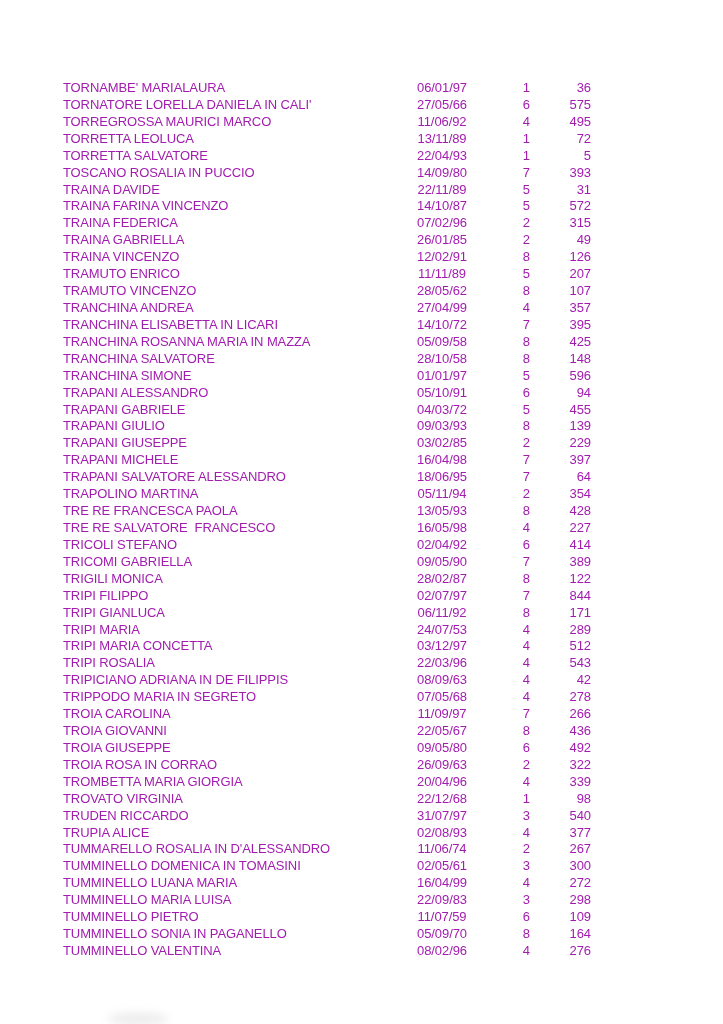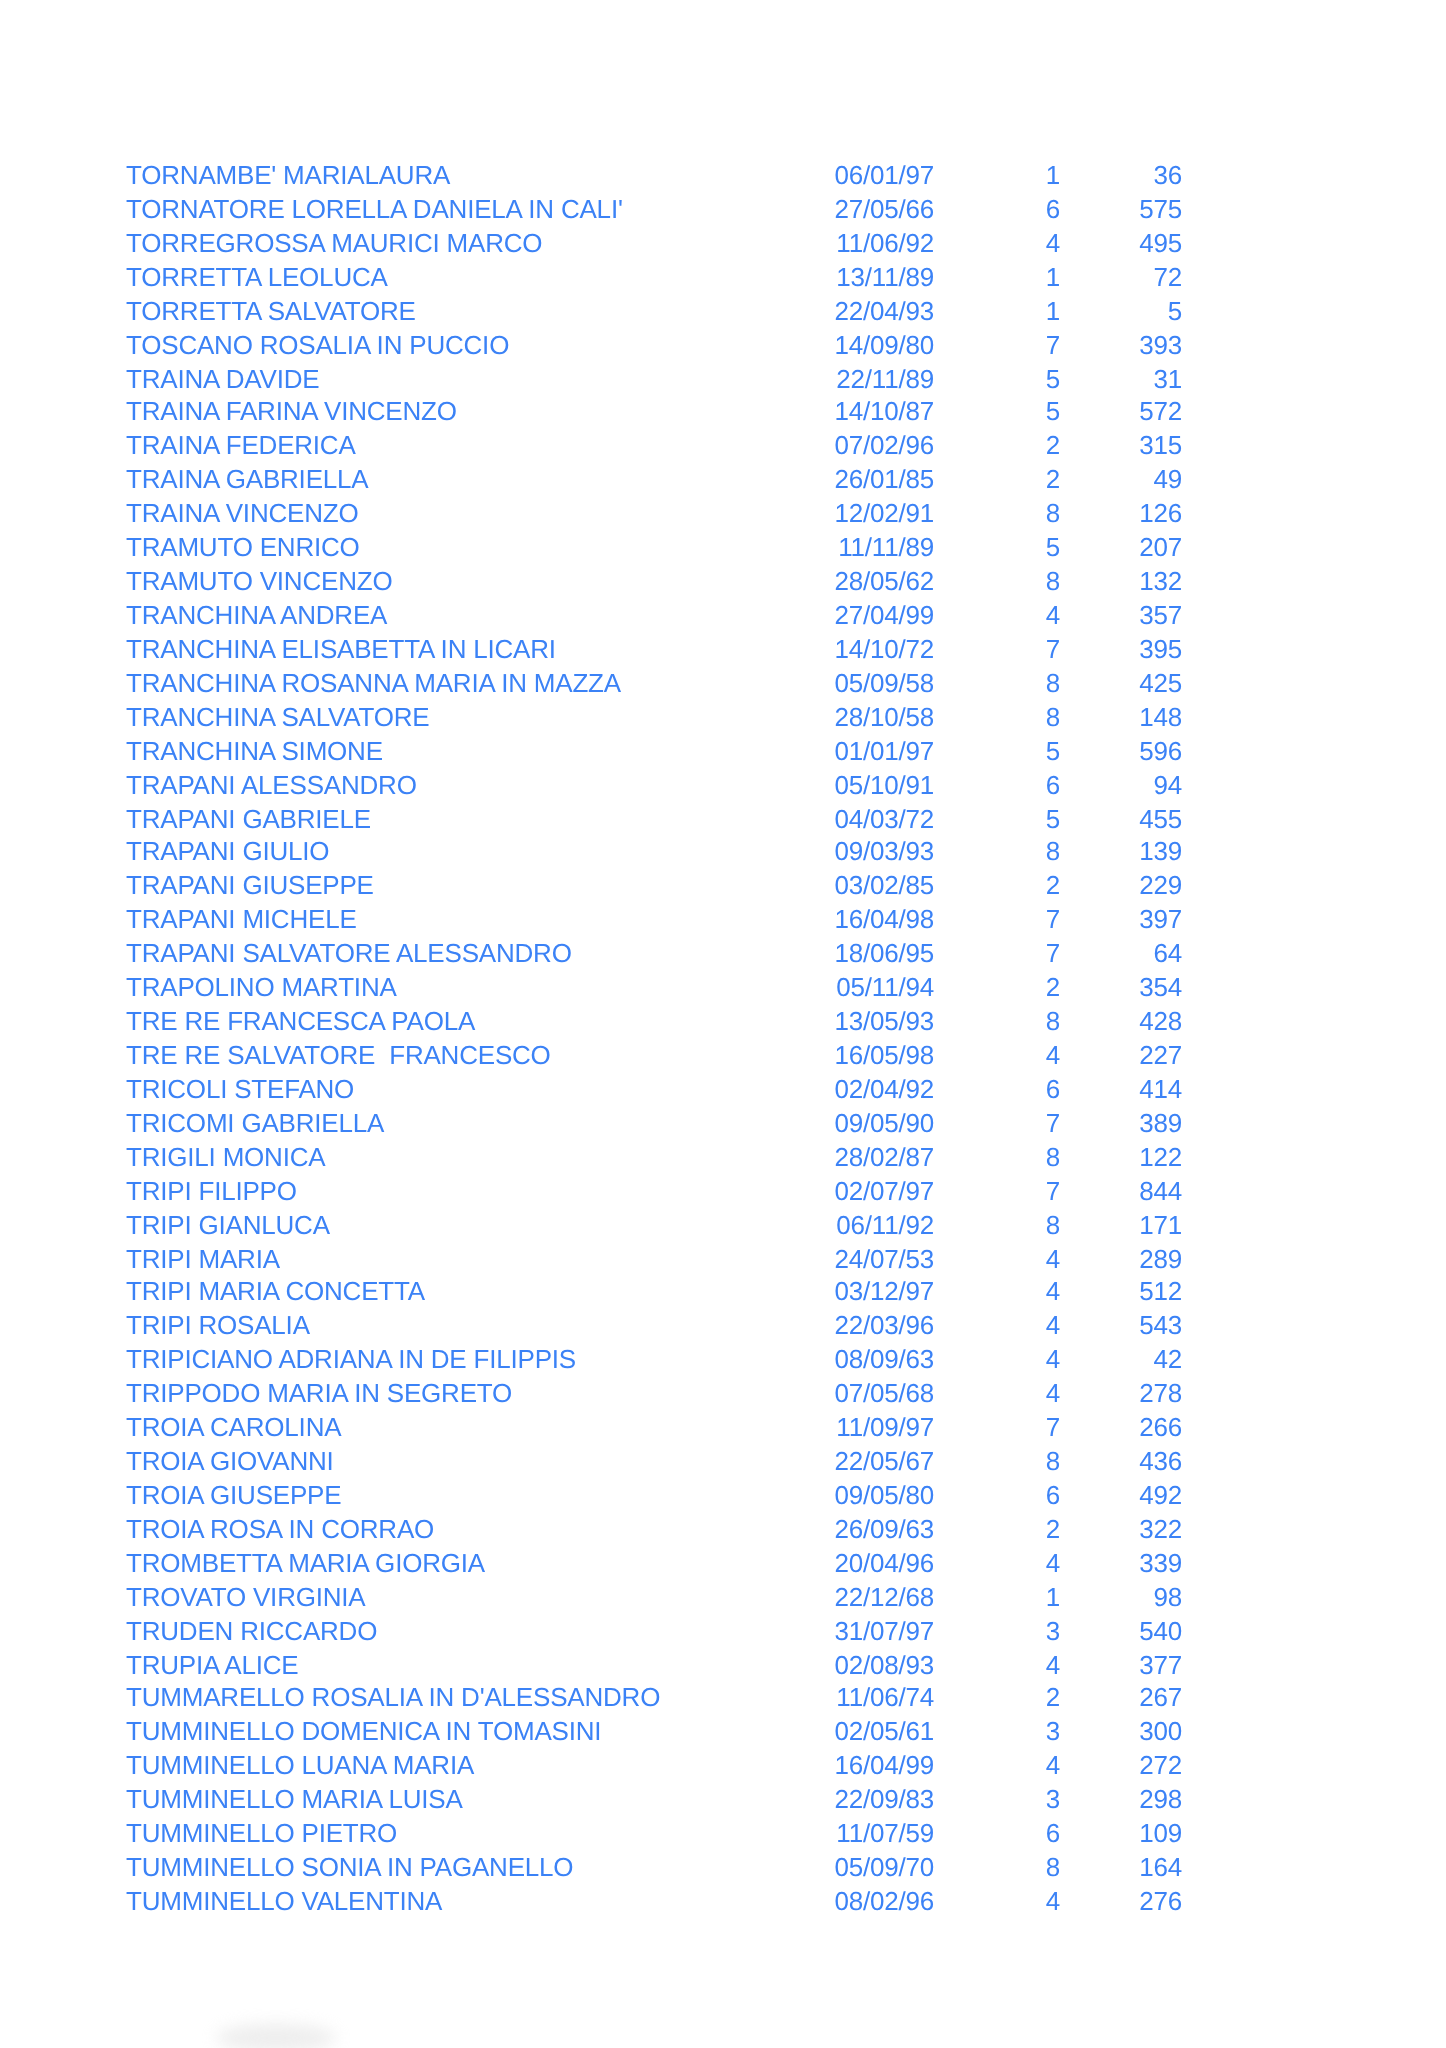--- a/index.html
+++ b/index.html
@@ -7,21 +7,21 @@
     padding: 0;
     background: #ffffff;
   }
   .page {
     position: relative;
     width: 723px;
     height: 1024px;
     background: #ffffff;
     overflow: hidden;
     font-family: "Liberation Sans", sans-serif;
-    color: #3b82f6;
+    color: #a21caf;
   }
   .records {
     position: absolute;
     left: 63px;
     top: 64px;
     width: 528px;
   }
   .row {
     display: flex;
     align-items: baseline;
@@ -31,21 +31,21 @@
     letter-spacing: -0.1px;
   }
   .cell { display: block; overflow: hidden; }
   .cell.name {
     flex: 0 0 354px;
     white-space: pre;
     text-align: left;
   }
   .cell.date {
     flex: 0 0 50px;
-    text-align: right;
+    text-align: center;
   }
   .cell.num1 {
     flex: 0 0 63px;
     text-align: right;
   }
   .cell.num2 {
     flex: 0 0 61px;
     text-align: right;
     margin-top: 16px;
   }
@@ -136,21 +136,21 @@
       <div class="row">
         <span class="cell name">TRAMUTO ENRICO</span>
         <span class="cell date">11/11/89</span>
         <span class="cell num1">5</span>
         <span class="cell num2">207</span>
       </div>
       <div class="row">
         <span class="cell name">TRAMUTO VINCENZO</span>
         <span class="cell date">28/05/62</span>
         <span class="cell num1">8</span>
-        <span class="cell num2">132</span>
+        <span class="cell num2">107</span>
       </div>
       <div class="row">
         <span class="cell name">TRANCHINA ANDREA</span>
         <span class="cell date">27/04/99</span>
         <span class="cell num1">4</span>
         <span class="cell num2">357</span>
       </div>
       <div class="row">
         <span class="cell name">TRANCHINA ELISABETTA IN LICARI</span>
         <span class="cell date">14/10/72</span>

